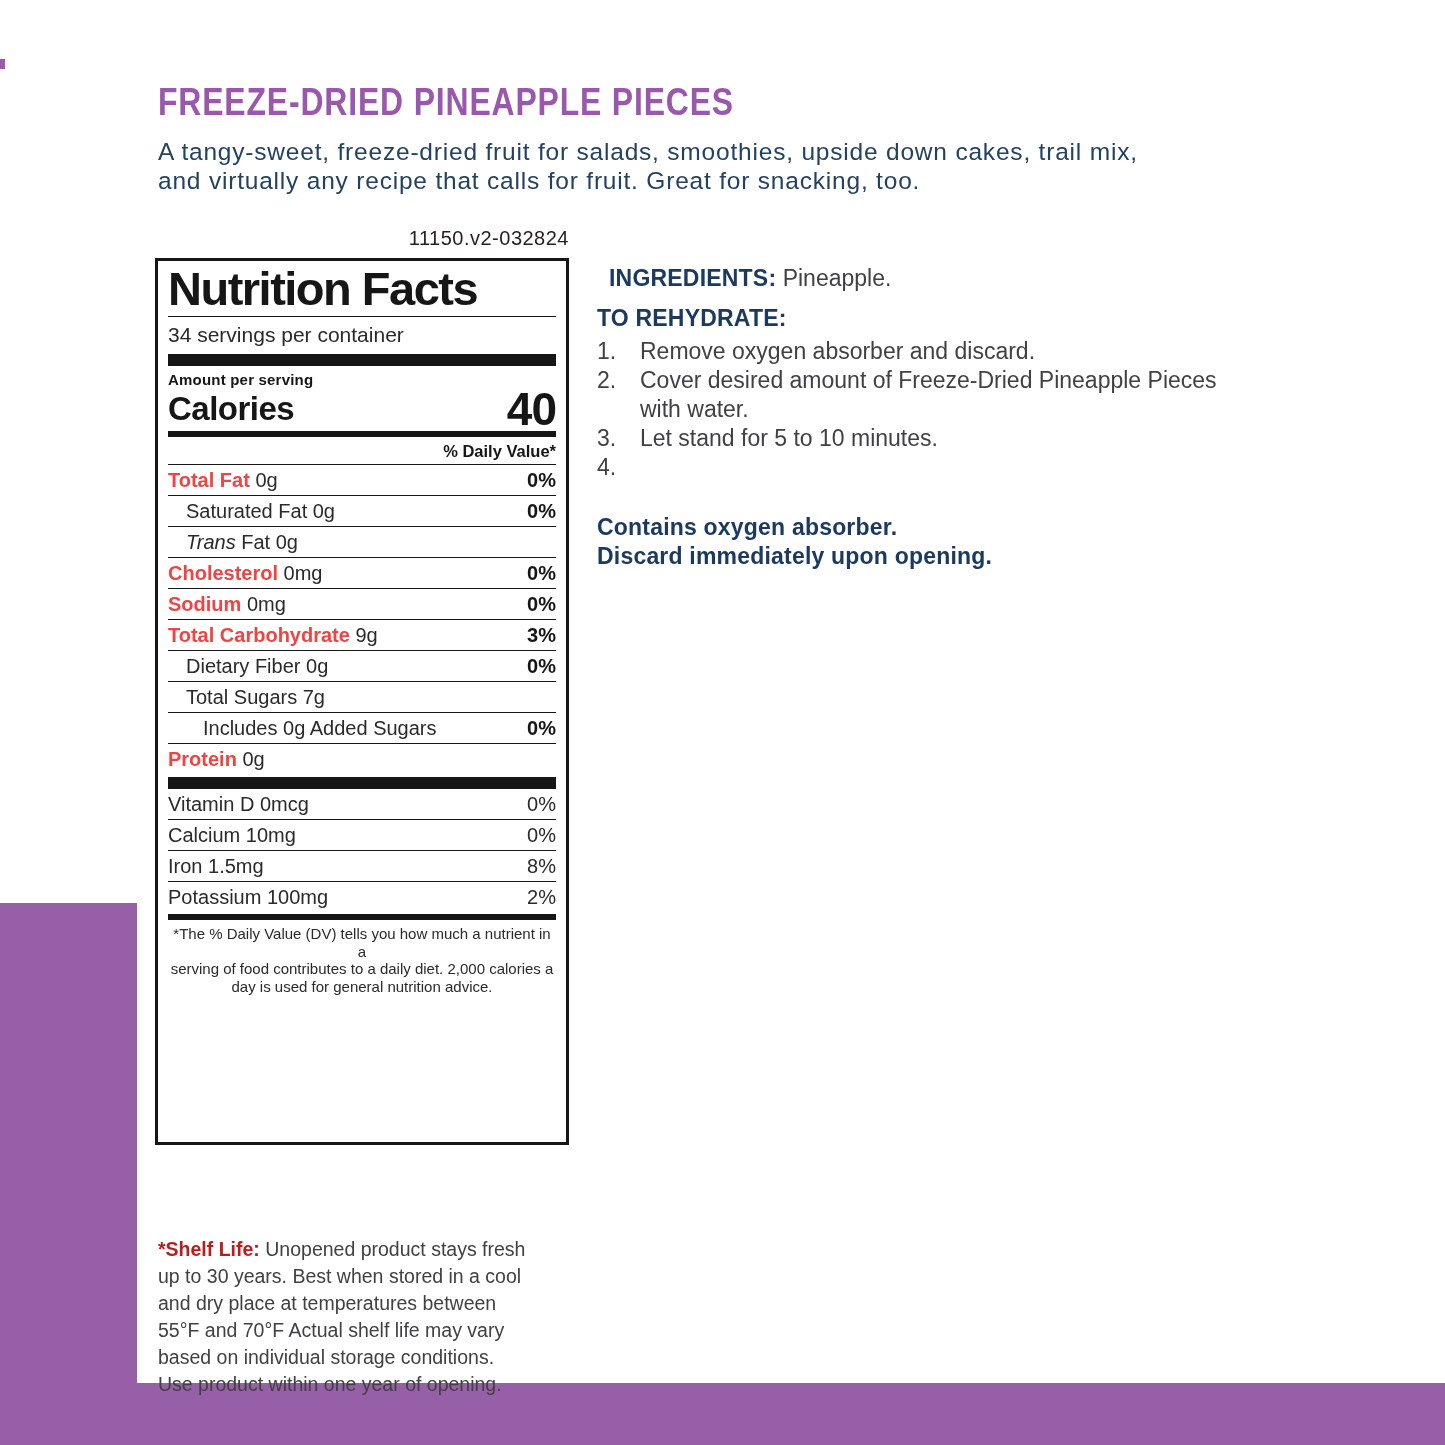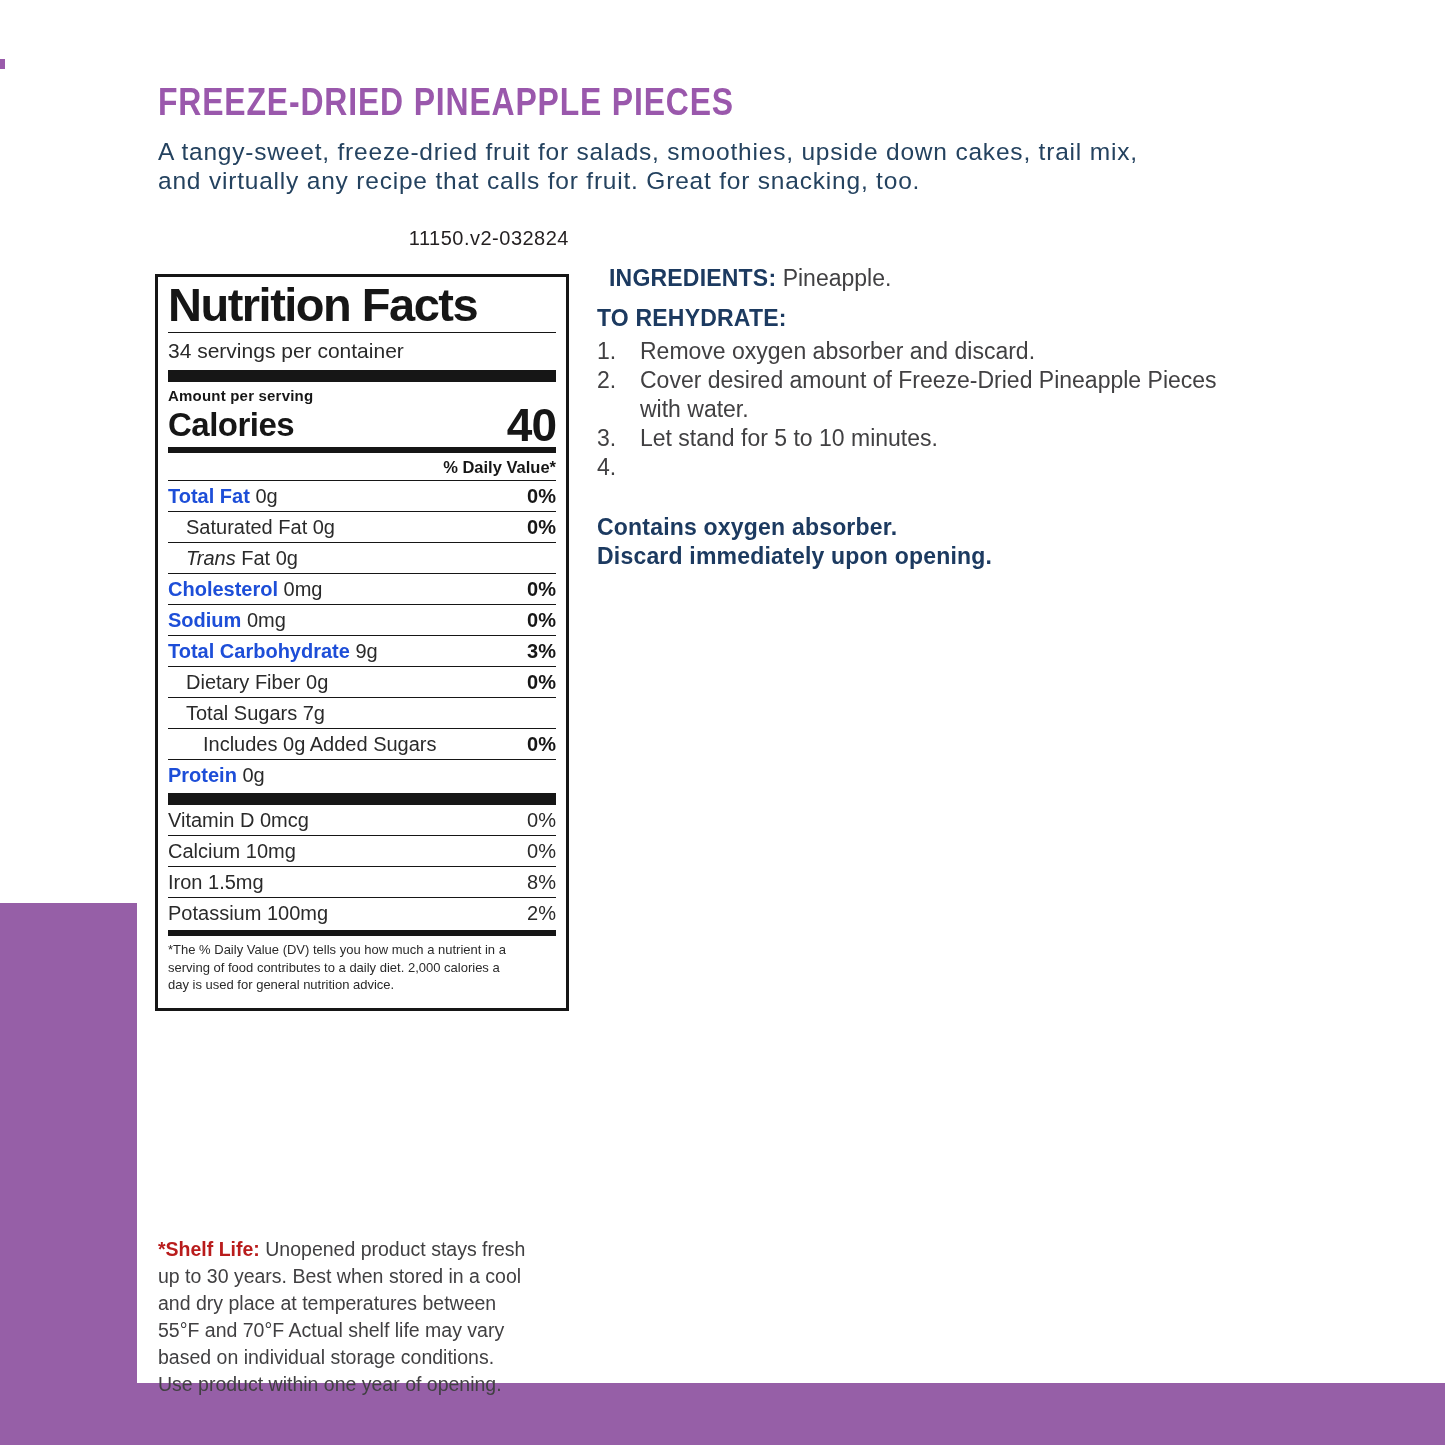--- a/index.html
+++ b/index.html
@@ -26,21 +26,21 @@
     font-size:24.5px;line-height:29.5px;letter-spacing:0.8px;
     color:#24425f;white-space:pre-line;
   }
 
   
   .label-code{
     position:absolute;left:155px;top:227px;width:414px;
     text-align:right;font-size:20px;color:#231f20;letter-spacing:0.5px;
   }
   .nf-label{
-    position:absolute;left:155px;top:274px;width:414px;height:737px;
+    position:absolute;left:155px;top:258px;width:414px;height:887px;
     box-sizing:border-box;border:3px solid #161616;background:#fff;
     padding:3px 10px 6px;color:#161616;overflow:hidden;
   }
   .nf-title{font-size:47px;font-weight:800;letter-spacing:-1.5px;line-height:1.07;white-space:nowrap;}
   .rule{border:0;border-top:1.5px solid #161616;margin:2px 0 4px;}
   .nf-servings{font-size:21px;line-height:27px;color:#2a2a2a;}
   .nf-servingrow{display:flex;justify-content:space-between;font-size:21px;font-weight:700;line-height:28px;}
   .bar-thick{height:12px;background:#161616;margin:6px 0 5px;}
   .bar-cal{height:6px;background:#161616;margin:2px 0 1px;}
   .bar-mid{height:12px;background:#161616;margin:3px 0 0;}
@@ -48,27 +48,27 @@
   .nf-amount{font-size:15px;font-weight:700;letter-spacing:0.2px;line-height:18px;}
   .nf-calrow{display:flex;justify-content:space-between;align-items:flex-end;}
   .nf-callabel{font-size:33px;font-weight:800;line-height:40px;letter-spacing:-0.5px;}
   .nf-calvalue{font-size:46px;font-weight:800;line-height:40px;letter-spacing:-1px;}
   .nf-dvheader{text-align:right;font-size:16.5px;font-weight:700;padding:4px 0 3px;}
   .nrow{
     display:flex;justify-content:space-between;align-items:baseline;
     border-top:1.5px solid #161616;padding:3.5px 0;
     font-size:20px;line-height:23px;color:#2a2a2a;
   }
-  .nrow .nm b{color:#1d4ed8;}
+  .nrow .nm b{color:#ef4444;}
   .nrow .dv{font-weight:700;color:#161616;}
   .micros .nrow .dv{font-weight:400;color:#2a2a2a;}
   .micros .nrow:first-child{border-top:none;}
   .ind1{padding-left:18px;}
   .ind2{padding-left:35px;}
-  .nf-footnote{margin-top:5px;font-size:13px;line-height:17.5px;color:#2a2a2a;white-space:pre-line;}
+  .nf-footnote{margin-top:5px;font-size:15px;line-height:17.5px;color:#2a2a2a;white-space:pre-line;text-align:center;}
 
   
   .right-col{position:absolute;left:597px;top:252px;width:745px;color:#414042;}
   .ing-line{font-size:23px;line-height:28px;}
   .lbl-navy{font-weight:700;color:#1c3a60;letter-spacing:0.2px;}
   .rehydrate-head{margin-top:30px;font-size:23px;line-height:28px;font-weight:700;color:#1c3a60;letter-spacing:0.2px;}
   .steps{margin-top:5px;font-size:23px;line-height:29px;}
   .step{display:flex;}
   .step-num{width:31px;flex:0 0 31px;}
   .step-text{white-space:pre-line;margin-left:12px;}

